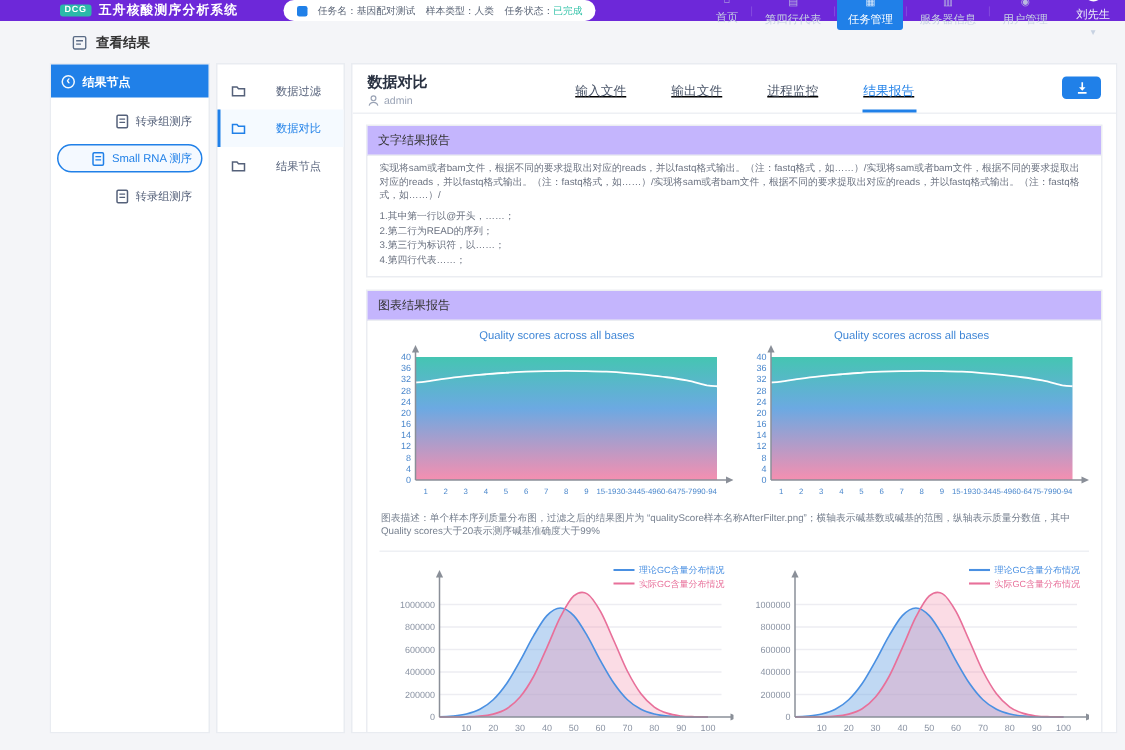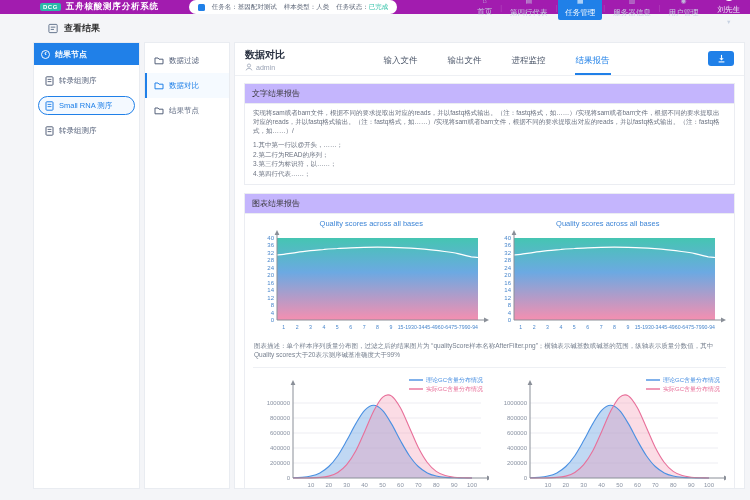--- a/index.html
+++ b/index.html
@@ -5,21 +5,21 @@
   * { box-sizing: border-box; margin: 0; padding: 0; }
   html,body { width:750px; height:500px; }
   body {
     font-family: "Liberation Sans", "DejaVu Sans", sans-serif;
     background:#f4f5f8; overflow:hidden;
     -webkit-font-smoothing: antialiased;
   }
   .page { width:750px; height:500px; display:flex; flex-direction:column; }
 
   
-  .navbar { height:14px; background:#a21caf; display:flex; align-items:center;
+  .navbar { height:14px; background:#6d28d9; display:flex; align-items:center;
             padding:0 10px 0 40px; flex-shrink:0; }
   .logo-chip { background:#2bb9a9; color:#fff; font-size:6px; font-weight:bold;
                padding:1px 3px; border-radius:2px; margin-right:5px; letter-spacing:.5px; }
   .app-title { color:#fff; font-size:8.5px; font-weight:bold; letter-spacing:.8px; }
   .task-pill { margin-left:30px; background:#fff; border-radius:8px; height:14px;
                display:flex; align-items:center; gap:7px; padding:0 9px;
                font-size:6.5px; color:#5a6476; white-space:nowrap; cursor:pointer; }
   .pill-icon { width:7px; height:7px; background:#2080e8; border-radius:1.5px; flex-shrink:0; }
   .status-ok { color:#2fc1a7; }
   .nav-menu { margin-left:auto; display:flex; align-items:center; color:#c7d2e2; font-size:7.5px; }
@@ -43,35 +43,35 @@
   .panel { background:#fff; border:1px solid #e9ecf1; }
 
   .sidebar1 { width:107px; flex-shrink:0; }
   .s1-header { height:22px; background:#2080e8; color:#fff; font-size:8px; font-weight:bold;
                display:flex; align-items:center; gap:5px; padding:0 7px; cursor:pointer; }
   .back-icon { width:9px; height:9px; border:1px solid rgba(255,255,255,.95); border-radius:50%;
                display:flex; align-items:center; justify-content:center; font-size:8px;
                line-height:1; padding-bottom:1px; }
   .s1-item { display:flex; align-items:center; gap:5px; margin:6px 4px; padding:3.5px 6px;
              font-size:7.5px; color:#55617a; border:1px solid transparent; border-radius:11px;
-             cursor:pointer; white-space:nowrap; }
+             cursor:pointer; white-space:nowrap;justify-content:flex-end; }
   .s1-item.selected { border-color:#2080e8; color:#2080e8; background:#f4f9ff; }
 
   .sidebar2 { width:86px; flex-shrink:0; padding-top:5px; }
-  .s2-item { display:flex; align-items:center; gap:5px; height:25px; padding:0 7px;
+  .s2-item { display:flex; align-items:center; gap:20px; height:25px; padding:0 7px;
              font-size:7.5px; color:#55617a; border-left:2px solid transparent;
              cursor:pointer; white-space:nowrap; }
   .s2-item.selected { color:#2080e8; border-left-color:#2080e8; background:#f5faff; }
 
   .main { flex:1; display:flex; flex-direction:column; overflow:hidden; }
   .main-header { display:flex; align-items:center; padding:5px 10px 0; border-bottom:1px solid #eef0f4;
                  flex-shrink:0; }
   .main-title { font-size:10px; font-weight:bold; color:#2a3242; }
   .owner-row { display:flex; align-items:center; gap:3px; font-size:7px; color:#9aa3b5; margin:1px 0 4px; }
-  .tabs { flex:1; display:flex; justify-content:center; gap:28px; align-self:flex-end; }
+  .tabs { flex:1; display:flex; justify-content:center; gap:28px; align-self:flex-end;text-decoration:underline; }
   .tab { font-size:8.5px; color:#4a5568; padding:6px 1px 6px; cursor:pointer;
          border-bottom:2px solid transparent; }
   .tab.active { color:#2080e8; border-bottom-color:#2080e8; }
   .download-btn { width:26px; height:15px; background:#2080e8; border:none; border-radius:3px;
                   display:flex; align-items:center; justify-content:center; cursor:pointer;
                   align-self:flex-start; margin-top:3px; }
 
   .main-body { padding:7px 9px 0; overflow:hidden; flex:1; }
   .report-box { border:1px solid #ebedf2; margin-bottom:8px; background:#fff; }
   .section-bar { background:#c4b5fd; padding:4px 7px; font-size:8px; color:#333;

